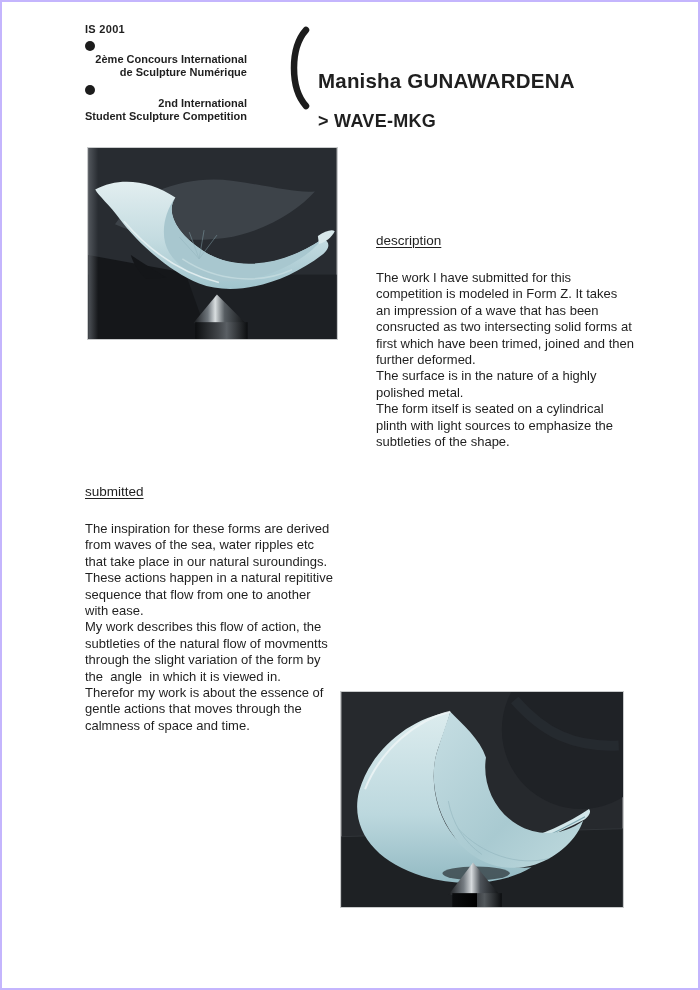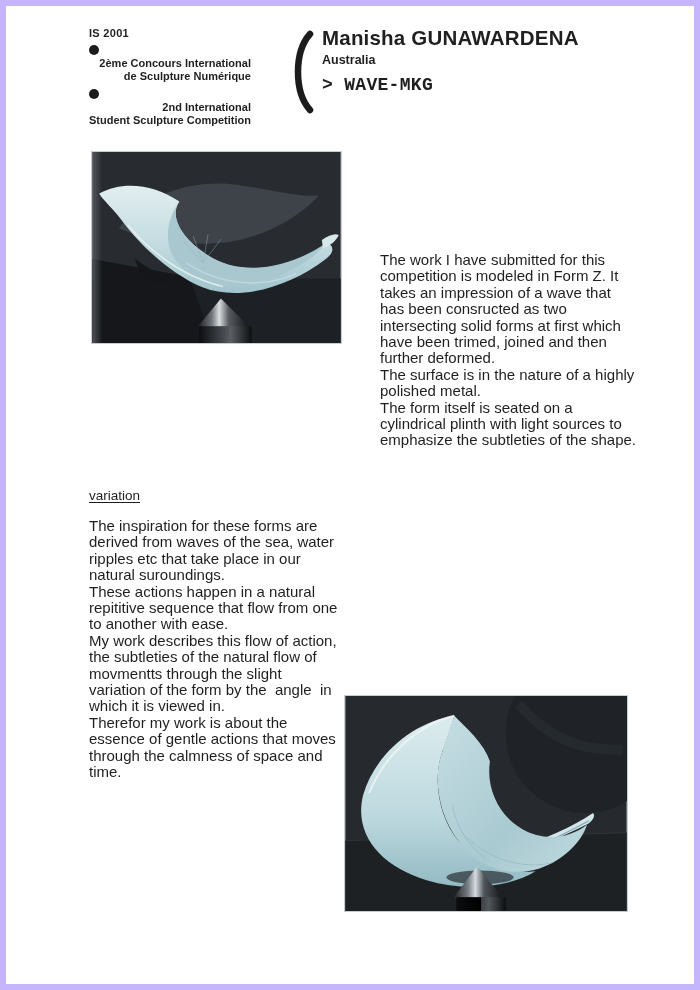--- a/index.html
+++ b/index.html
@@ -1,36 +1,36 @@
 <!DOCTYPE html>
 <html><head>
 <meta charset="utf-8">
 <style>
   * { margin:0; padding:0; box-sizing:border-box; }
   html,body { background:#fff; }
   body { font-family:"Liberation Sans", sans-serif; color:#1f1f1f; }
   .page {
     position:relative; width:700px; height:990px;
-    background:#ffffff; border:6px solid #c4b5fd; overflow:hidden;
+    background:#ffffff; border:2px solid #c4b5fd; overflow:hidden;
   }
   
   .logo-block { position:absolute; left:83px; top:21px; }
   .logo-title { font-size:11px; font-weight:bold; letter-spacing:.3px; }
   .bullet { width:10px; height:10px; border-radius:50%; background:#1c1c1c; margin-top:6px; }
   .logo-lines { font-size:11px; font-weight:bold; line-height:13px; white-space:pre-line; margin-top:2px;text-align:right; }
   .paren-wrap { position:absolute; left:284px; top:24px; }
   .artist-block { position:absolute; left:316px; top:19px; width:340px; }
-  .artist-name { font-size:20.5px; font-weight:bold; line-height:25px; letter-spacing:.2px; }
+  .artist-name { font-size:20.5px; font-weight:bold; line-height:25px; letter-spacing:.2px;margin-top:47px; }
   .artist-country { font-size:12.5px; font-weight:bold; line-height:15.5px; margin-top:3px; }
   .artist-affiliation { font-size:12.5px; font-weight:bold; line-height:15.5px; }
-  .work-title { font-size:18px; font-weight:bold; margin-top:6px; letter-spacing:.3px;font-family:Liberation Mono, monospace; }
+  .work-title { font-size:18px; font-weight:bold; margin-top:18px; letter-spacing:.3px; }
   
   .section { position:absolute; }
   .section-heading { font-size:13.5px; text-decoration:underline; text-underline-offset:2px; }
-  .section-body { margin-top:15px; font-size:15px; line-height:16.4px; white-space:pre-wrap; }
+  .section-body { margin-top:22px; font-size:13px; line-height:16.4px; white-space:pre-wrap; }
   .description-section { left:374px; top:231px; width:258px; }
   .statement-section { left:83px; top:482px; width:250px; }
   
   .photo { position:absolute; display:block; border:1px solid #c9cbcc; }
   .photo-top { left:85px; top:145px; }
   .photo-bottom { left:338px; top:689px; }
 </style>
 </head>
 <body>
 
@@ -47,21 +47,20 @@
   </div>
 
   <div class="paren-wrap">
     <svg width="24" height="84" viewBox="0 0 24 84">
       <path d="M20,4 C4,22 4,62 20,80" fill="none" stroke="#1c1c1c" stroke-width="6.5" stroke-linecap="round"></path>
     </svg>
   </div>
 
   <div class="artist-block">
     <div class="artist-name">Manisha GUNAWARDENA</div>
-    <div class="artist-country">Australia</div>
     <div class="work-title">&gt; WAVE-MKG</div>
   </div>
 
   <svg class="photo photo-top" width="251" height="193" viewBox="0 0 251 193">
     <defs>
       <linearGradient id="t-sheet" x1="0" y1="0" x2="0" y2="1">
         <stop offset="0" stop-color="#e2eef0"></stop>
           <stop offset="0.55" stop-color="#c3dbe0"></stop>
           <stop offset="1" stop-color="#a0c4cd"></stop>
       </linearGradient>
@@ -98,27 +97,28 @@
         <path d="M112,112 L102,85"></path>
         <path d="M112,112 L117,83"></path>
         <path d="M112,112 L130,88"></path>
     </g>
     <path d="M232,89 C239,84 246,82 249,84 C246,90 240,95 233,97 Z" fill="#d8e8ea"></path>
     <path d="M130,148 L159,177 L106,177 Z" fill="url(#t-cone)"></path>
     <rect x="108" y="176" width="53" height="17" fill="url(#t-cyl)"></rect>
   </svg>
 
   <div class="section description-section">
+    <div class="section-heading">description</div>
     <div class="section-body">The work I have submitted for this competition is modeled in Form Z. It takes an impression of a wave that has been consructed as two intersecting solid forms at first which have been trimed, joined and then further deformed.
 The surface is in the nature of a highly polished metal.
 The form itself is seated on a cylindrical plinth with light sources to emphasize the subtleties of the shape.</div>
   </div>
 
   <div class="section statement-section">
-    <div class="section-heading">variation</div>
+    <div class="section-heading">submitted</div>
     <div class="section-body">The inspiration for these forms are derived from waves of the sea, water ripples etc that take place in our natural suroundings.
 These actions happen in a natural repititive sequence that flow from one to another with ease.
 My work describes this flow of action, the subtleties of the natural flow of movmentts through the slight variation of the form by the  angle  in which it is viewed in.
 Therefor my work is about the essence of gentle actions that moves through the calmness of space and time.</div>
   </div>
 
   <svg class="photo photo-bottom" width="284" height="217" viewBox="0 0 284 217">
     <defs>
       <linearGradient id="b-sheet" x1="0" y1="0" x2="0" y2="1">
         <stop offset="0" stop-color="#dcecee"></stop>

